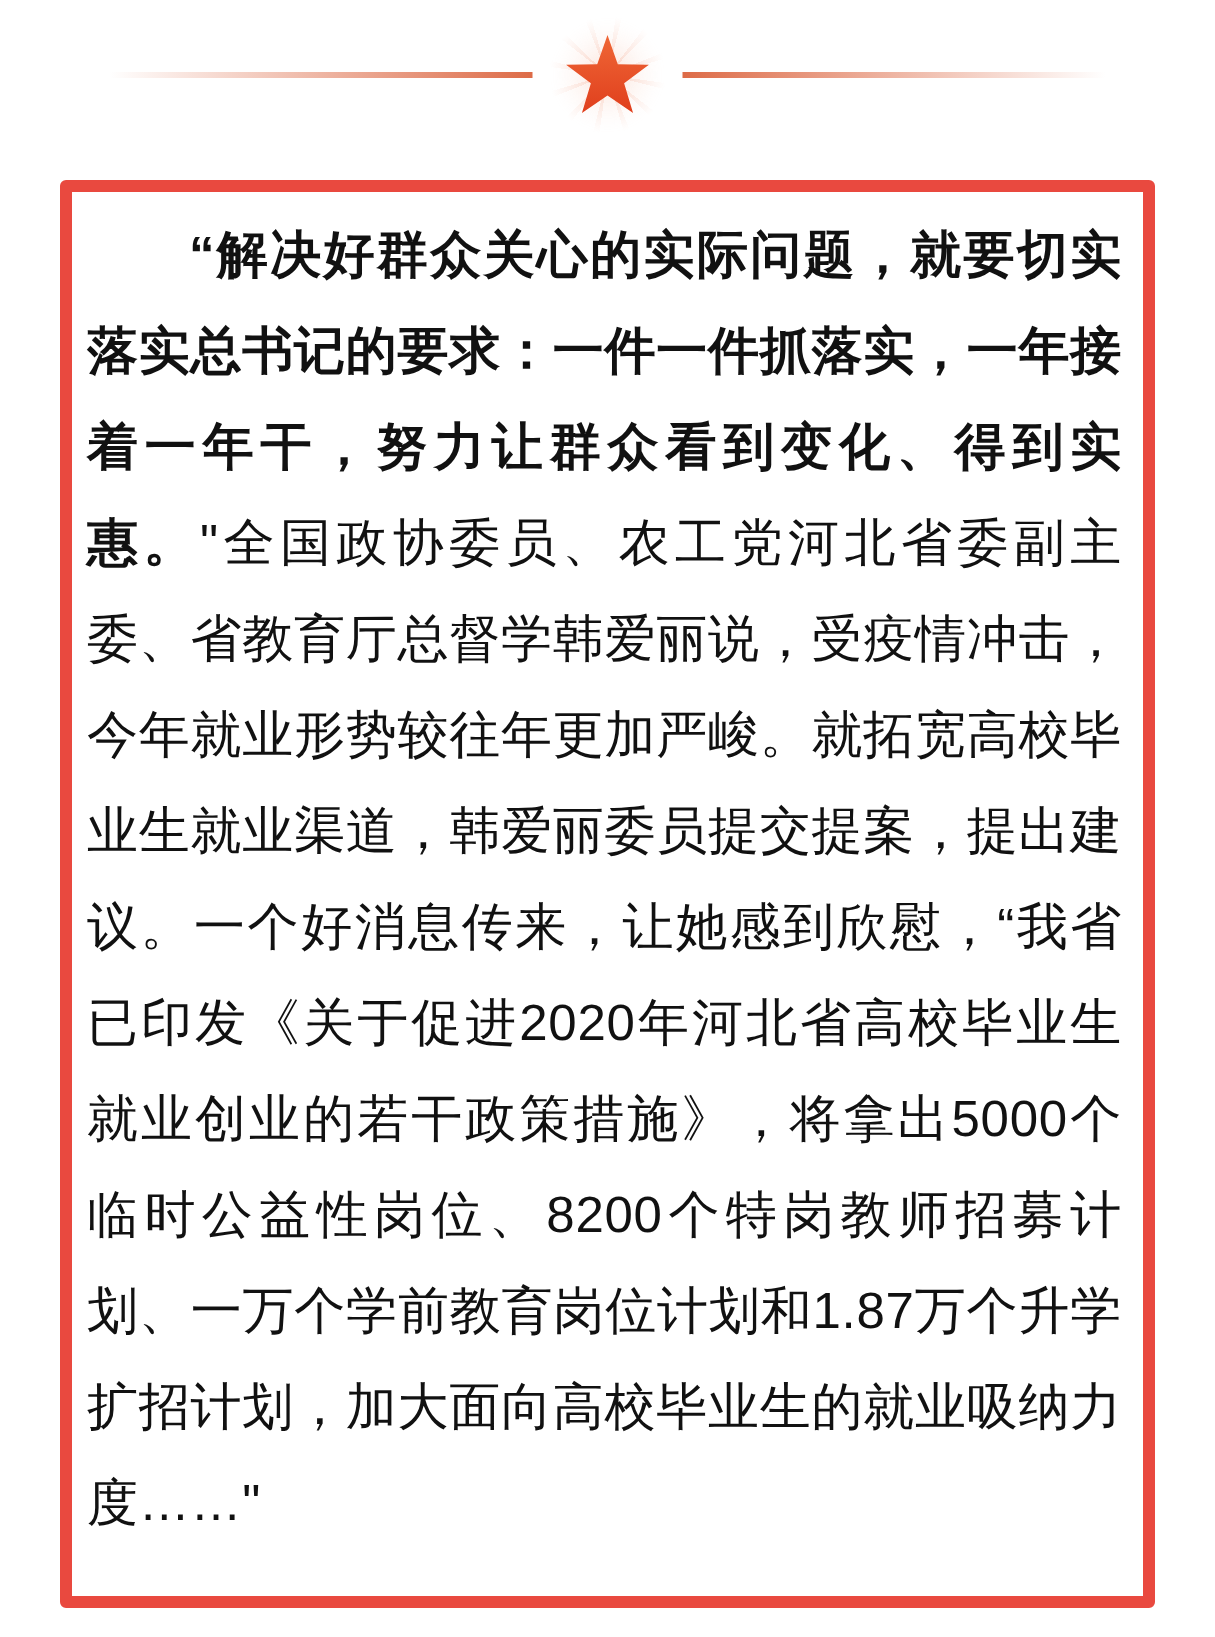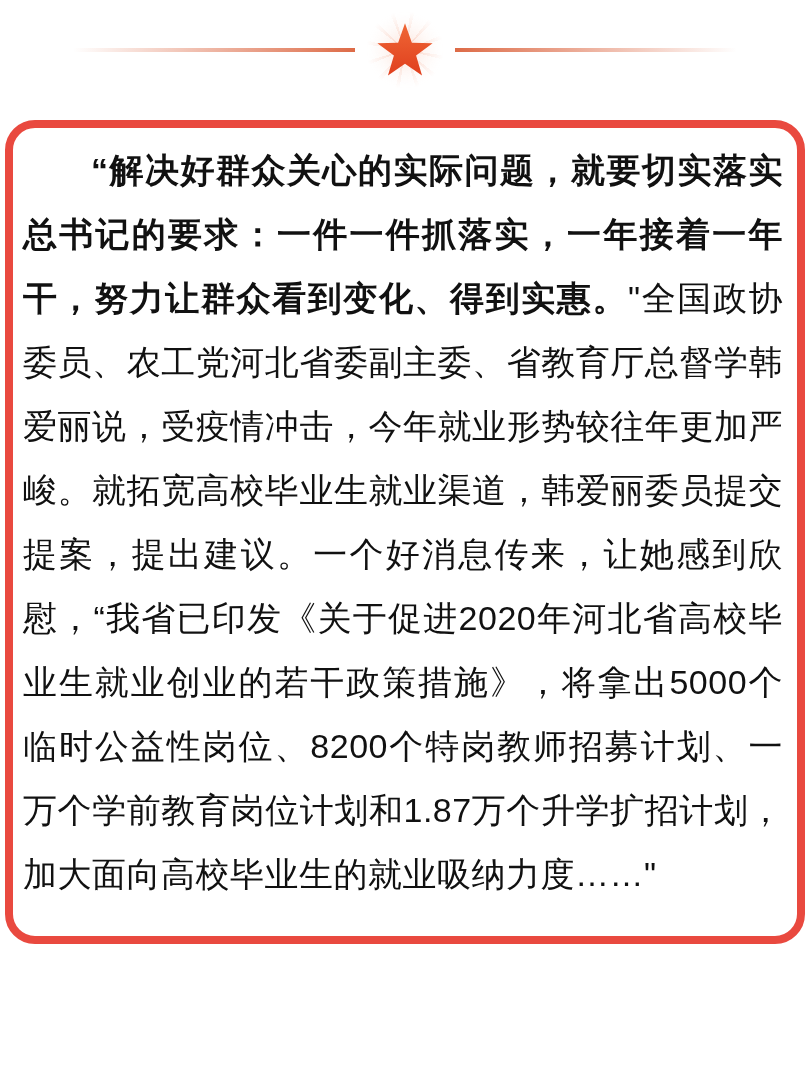--- a/index.html
+++ b/index.html
@@ -55,24 +55,24 @@
   }
   .star-svg {
     position: relative;
     width: 58px;
     height: 58px;
     display: block;
   }
 
   
   .quote-box {
-    width: 800px;
+    width: 730px;
     margin: 20px auto 0 auto;
     border: 8px solid #e9493f;
-    border-radius: 30px;
+    border-radius: 4px;
     padding: 10px 14px 30px 10px;
     background: #ffffff;
   }
   .quote-paragraph {
     font-size: 34px;
     line-height: 64px;
     color: #111111;
     text-align: justify;
     text-justify: inter-ideograph;
     text-indent: 2em;

